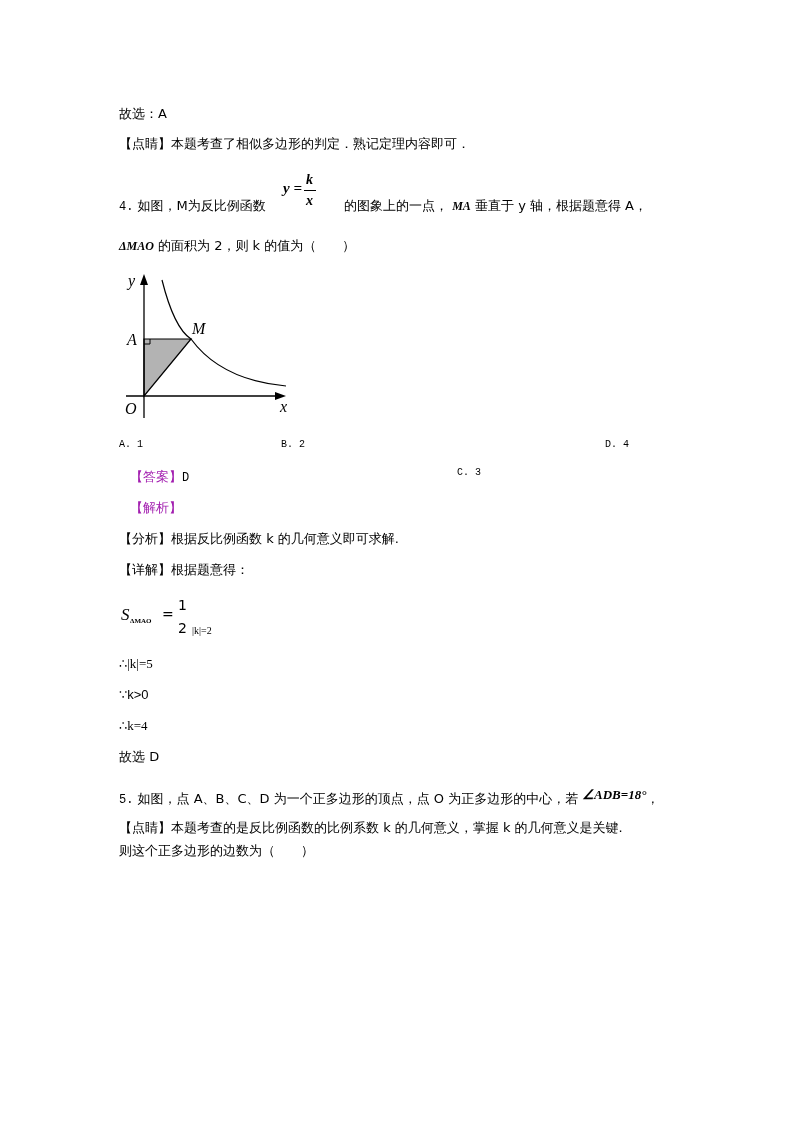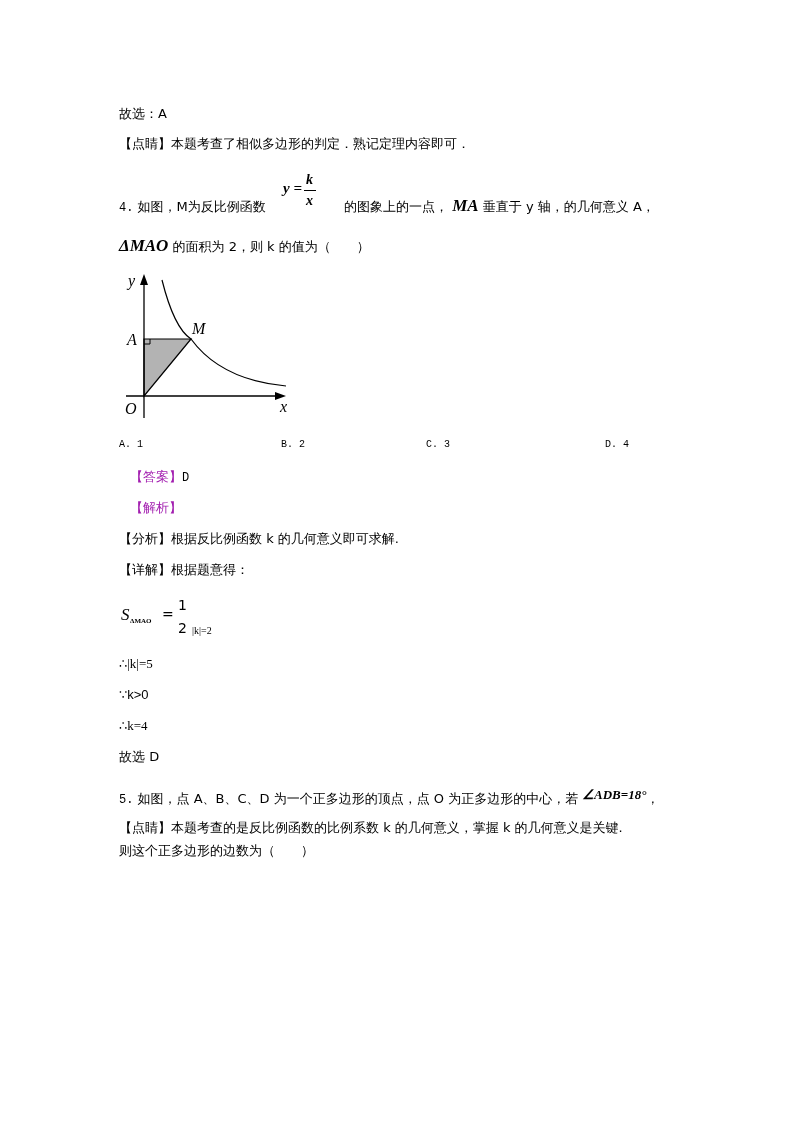--- a/index.html
+++ b/index.html
@@ -2,38 +2,38 @@
 <html><head>
 <meta charset="utf-8">
 <style>
   html, body { margin:0; padding:0; background:#ffffff; }
   body { width:794px; height:1123px; position:relative; overflow:hidden;
          font-family:"DejaVu Sans", sans-serif; color:#000; font-size:13px; }
   .line { position:absolute; left:119px; white-space:nowrap; line-height:16px; }
   .bold { font-weight:normal; }
   .blue { color:#a21caf;margin-left:11px; }
   .mono { font-family:"Liberation Mono", monospace; font-size:12px; }
-  .math { font-family:"Liberation Serif", serif; font-style:italic; font-weight:bold; font-size:17px; }
+  .math { font-family:"Liberation Serif", serif; font-style:italic; font-weight:bold; font-size:12px; }
   .frac { position:absolute; font-family:"Liberation Serif", serif; font-style:italic; font-weight:bold; }
   .opt { position:absolute; top:439px; font-family:"Liberation Mono", monospace; font-size:10px; }
   svg text { font-family:"Liberation Serif", serif; font-style:italic; }
 </style>
 </head>
 <body>
 
 <div class="line" style="top:106px;"><span>故选：A</span></div>
 <div class="line" style="top:136px;"><span class="bold">【点睛】</span><span>本题考查了相似多边形的判定．熟记定理内容即可．</span></div>
 
 <div class="line" style="top:198px;">
   <span class="mono">4.</span>
   <span>如图，M为反比例函数</span>
   <span style="display:inline-block;width:70px;"></span>
   <span>的图象上的一点，</span>
   <span class="math">MA</span>
-  <span>垂直于 y 轴，的几何意义 A，</span>
+  <span>垂直于 y 轴，根据题意得 A，</span>
 </div>
 
 <div class="frac" style="left:283px;top:180px;font-size:15px;">y =</div>
 <div class="frac" style="left:306px;top:172px;font-size:14px;">k</div>
 <div style="position:absolute;left:304px;top:190px;width:12px;border-top:1px solid #000;"></div>
 <div class="frac" style="left:306px;top:193px;font-size:14px;">x</div>
 
 <div class="line" style="top:238px;">
   <span class="math">ΔMAO</span>
   <span>的面积为 2，则 k 的值为（　　）</span>
@@ -49,21 +49,21 @@
   <polyline points="28,76 34,76 34,71" fill="none" stroke="#000" stroke-width="1"></polyline>
   <text x="12" y="18" font-size="16">y</text>
   <text x="164" y="144" font-size="16">x</text>
   <text x="11" y="77" font-size="16">A</text>
   <text x="76" y="66" font-size="16">M</text>
   <text x="9" y="146" font-size="16">O</text>
 </svg>
 
 <div class="opt" style="left:119px;"><span>A.</span> <span>1</span></div>
 <div class="opt" style="left:281px;"><span>B.</span> <span>2</span></div>
-<div class="opt" style="left:426px;"><span>C.</span> <span>3</span></div>
+<div class="opt" style="left:457px;margin-top:28px;"><span>C.</span> <span>3</span></div>
 <div class="opt" style="left:605px;"><span>D.</span> <span>4</span></div>
 
 <div class="line" style="top:469px;"><span class="blue">【答案】</span><span class="mono">D</span></div>
 <div class="line" style="top:500px;"><span class="blue">【解析】</span></div>
 <div class="line" style="top:531px;"><span class="bold">【分析】</span><span>根据反比例函数 k 的几何意义即可求解.</span></div>
 <div class="line" style="top:562px;"><span class="bold">【详解】</span><span>根据题意得：</span></div>
 
 <div style="position:absolute;left:121px;top:605px;font-family:'Liberation Serif',serif;font-style:italic;font-size:17px;">S</div>
 <div style="position:absolute;left:130px;top:617px;font-family:'Liberation Serif',serif;font-weight:bold;font-size:7px;">ΔMAO</div>
 <div style="position:absolute;left:162px;top:606px;font-size:14px;">=</div>

